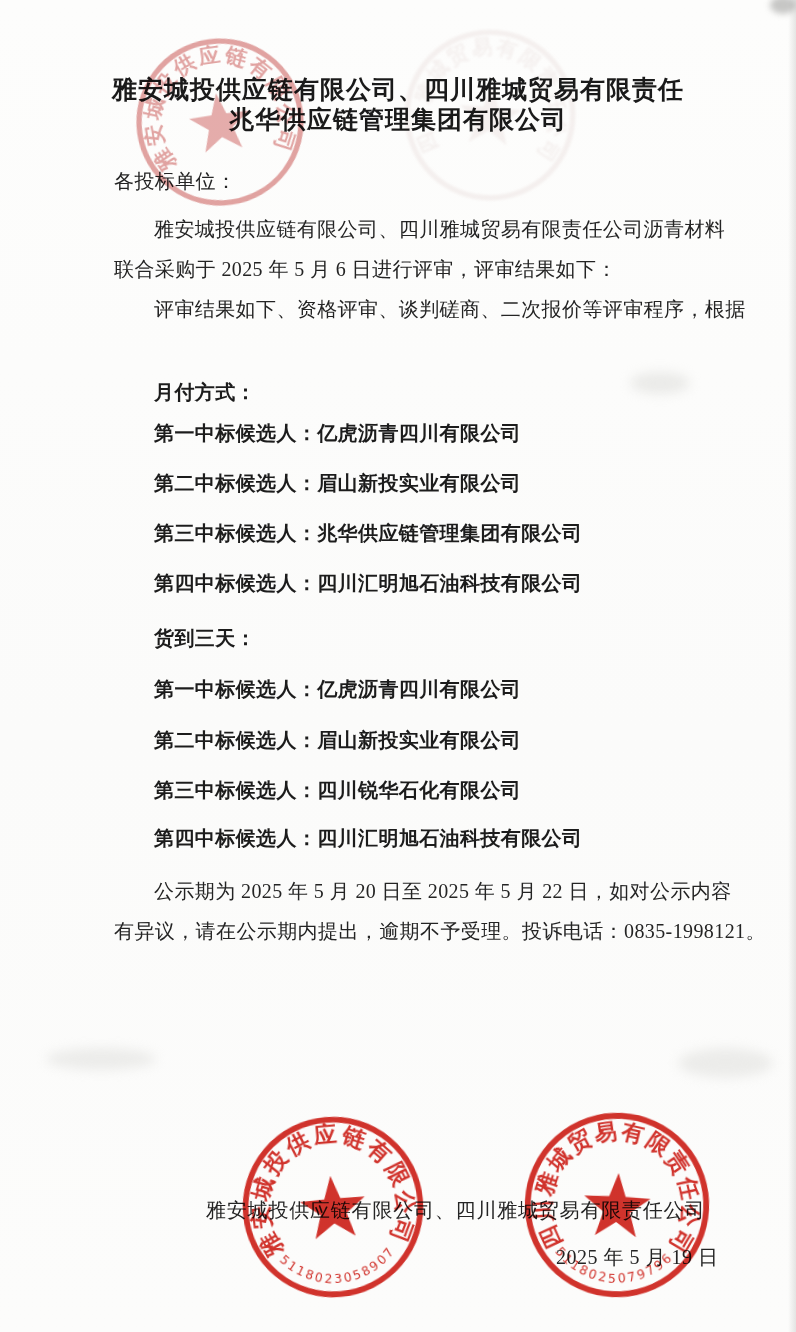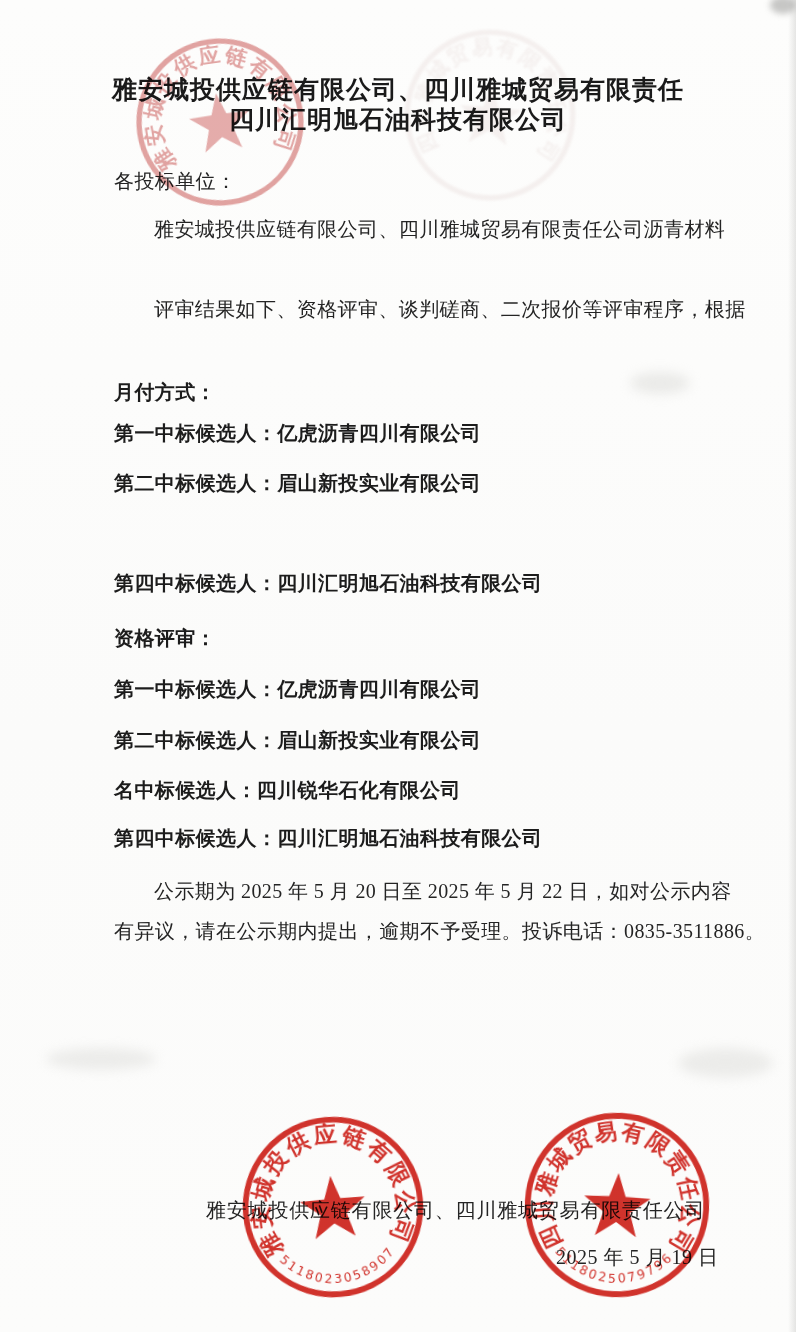--- a/index.html
+++ b/index.html
@@ -15,21 +15,21 @@
   .line{
     position:absolute;
     left:114px;
     font-size:20px;
     line-height:28px;
     letter-spacing:0.4px;
     white-space:nowrap;
     color:#242424;
   }
   .indent{left:154px;text-align:right;}
-  .bold{font-weight:bold;color:#1c1c1c;}
+  .bold{font-weight:bold;color:#1c1c1c;margin-left:40px;}
   .title{
     position:absolute;left:0;width:796px;
     text-align:center;
     font-size:25px;line-height:30px;
     font-weight:bold;letter-spacing:1px;
     color:#1a1a1a;white-space:nowrap;
   }
   .sig{left:206px;letter-spacing:0.8px;}
   .date{left:556px;letter-spacing:0.5px;}
   .seal{
@@ -61,41 +61,43 @@
 
 <div class="page">
 
   <div class="smudge s1"></div>
   <div class="smudge s2"></div>
   <div class="smudge s3"></div>
   <div class="smudge s4"></div>
   <div class="edge"></div>
 
   <div class="title" style="top:75px">雅安城投供应链有限公司、四川雅城贸易有限责任</div>
-  <div class="title" style="top:105px">四川汇明旭石油科技有限公司</div>
+  <div class="title" style="top:105px">兆华供应链管理集团有限公司</div>
 
   <div class="line" style="top:167px">各投标单位：</div>
 
   <div class="line indent" style="top:215px">雅安城投供应链有限公司、四川雅城贸易有限责任公司沥青材料</div>
+  <div class="line" style="top:255px">联合采购于 2025 年 5 月 6 日进行评审，评审结果如下：</div>
 
   <div class="line indent" style="top:295px">评审结果如下、资格评审、谈判磋商、二次报价等评审程序，根据</div>
 
   <div class="line bold" style="top:378px">月付方式：</div>
   <div class="line bold" style="top:419px">第一中标候选人：亿虎沥青四川有限公司</div>
   <div class="line bold" style="top:469px">第二中标候选人：眉山新投实业有限公司</div>
+  <div class="line bold" style="top:519px">第三中标候选人：兆华供应链管理集团有限公司</div>
   <div class="line bold" style="top:569px">第四中标候选人：四川汇明旭石油科技有限公司</div>
 
-  <div class="line bold" style="top:624px">资格评审：</div>
+  <div class="line bold" style="top:624px">货到三天：</div>
   <div class="line bold" style="top:675px">第一中标候选人：亿虎沥青四川有限公司</div>
   <div class="line bold" style="top:726px">第二中标候选人：眉山新投实业有限公司</div>
-  <div class="line bold" style="top:776px">名中标候选人：四川锐华石化有限公司</div>
+  <div class="line bold" style="top:776px">第三中标候选人：四川锐华石化有限公司</div>
   <div class="line bold" style="top:824px">第四中标候选人：四川汇明旭石油科技有限公司</div>
 
   <div class="line indent" style="top:877px">公示期为 2025 年 5 月 20 日至 2025 年 5 月 22 日，如对公示内容</div>
-  <div class="line" style="top:917px">有异议，请在公示期内提出，逾期不予受理。投诉电话：0835-3511886。</div>
+  <div class="line" style="top:917px">有异议，请在公示期内提出，逾期不予受理。投诉电话：0835-1998121。</div>
 
   <div class="line sig" style="top:1196px">雅安城投供应链有限公司、四川雅城贸易有限责任公司</div>
   <div class="line date" style="top:1243px">2025 年 5 月 19 日</div>
 
   <div class="seal seal-bl">
     <svg viewBox="0 0 200 200" width="190" height="190">
       <defs>
         <path id="ringA" d="M 47.9,143.7 A 68,68 0 1 1 152.1,143.7" fill="none"></path>
         <path id="numA" d="M 30.7,140 A 80,80 0 0 0 169.3,140" fill="none"></path>
       </defs>

